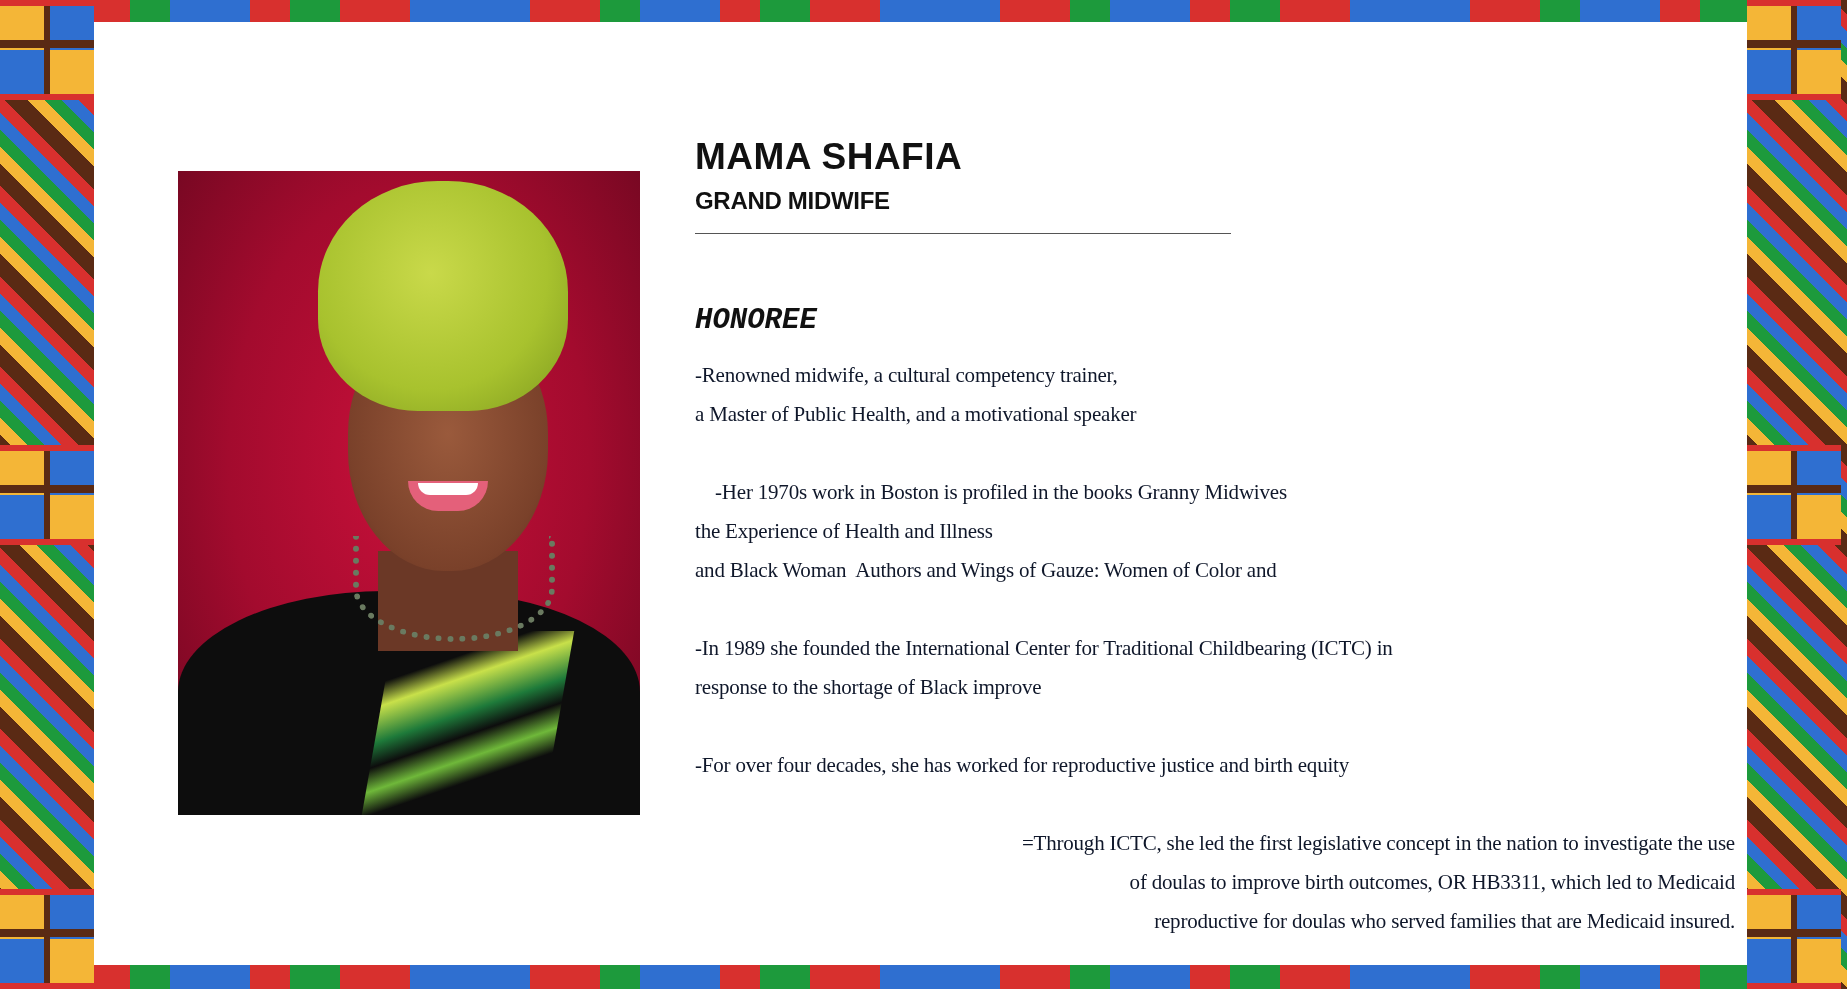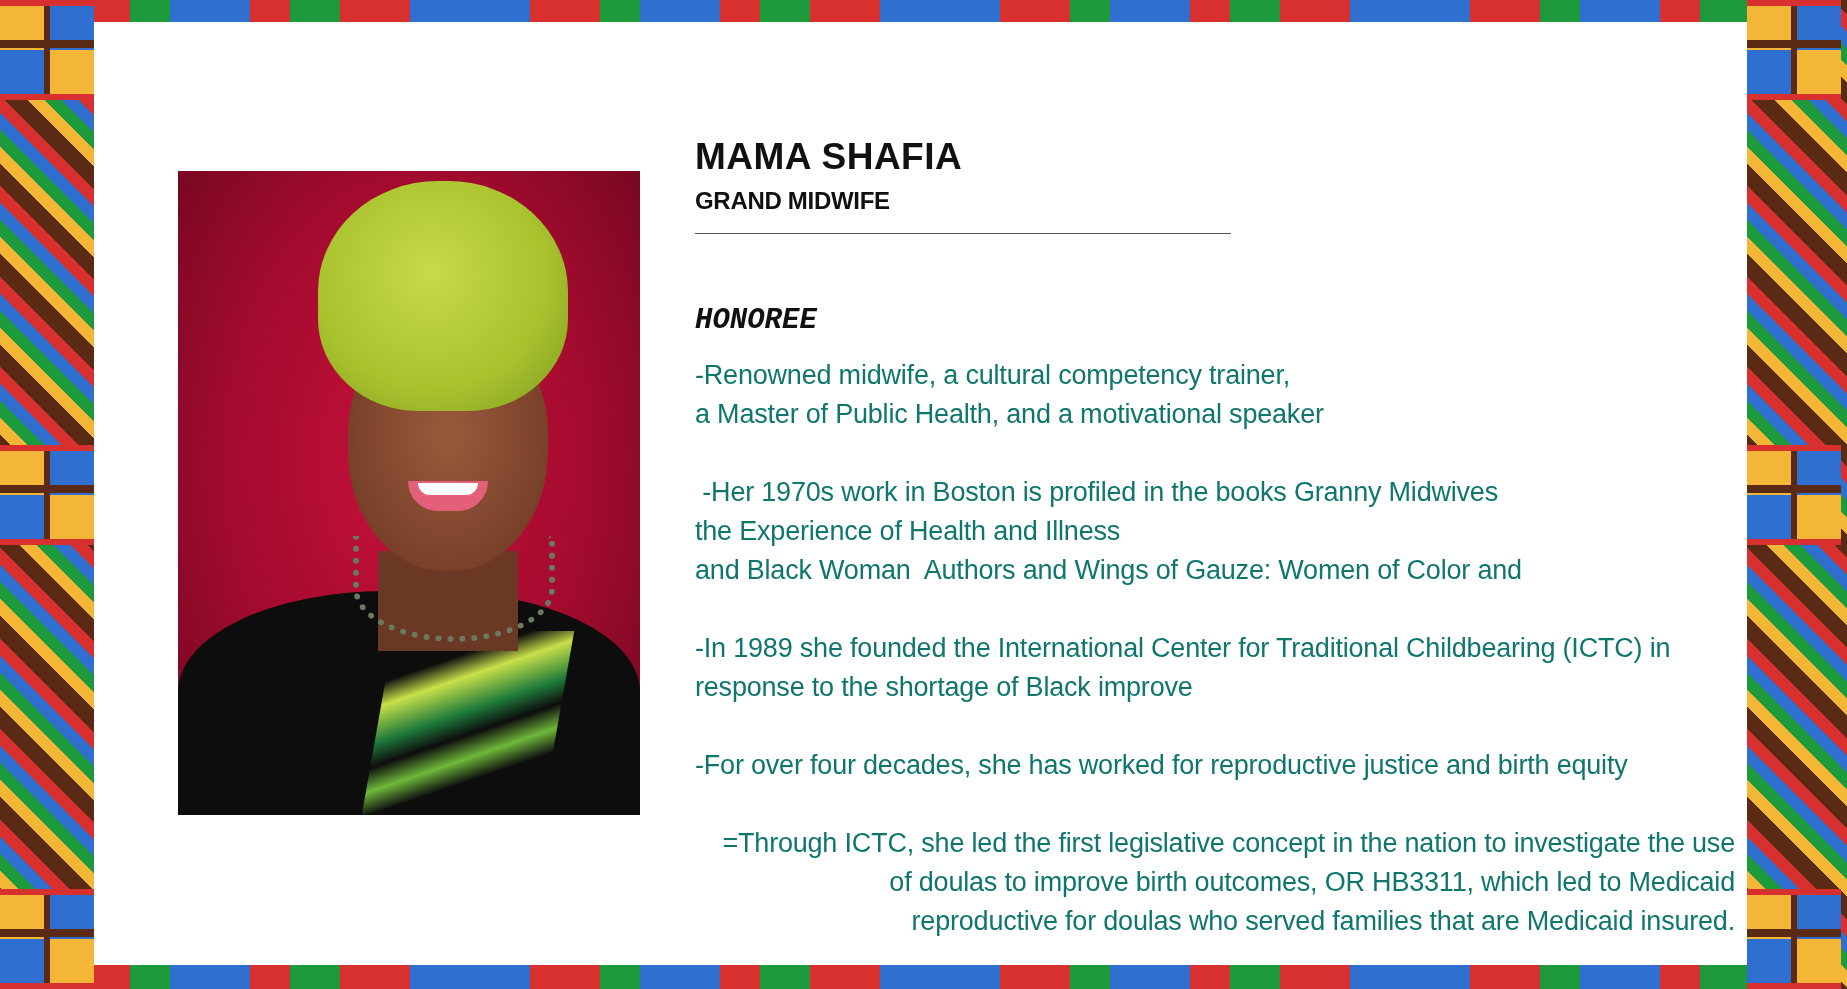--- a/index.html
+++ b/index.html
@@ -42,21 +42,21 @@
   .blouse { position:absolute; left:200px; top:460px; width:180px; height:184px;
     background: linear-gradient(160deg, #0d0d0d 0 20%, #c8e04a 30%, #1e7a3a 45%, #0d0d0d 55%, #6fb83a 65%, #0d0d0d 75%); transform:skewX(-10deg); }
   .necklace { position:absolute; left:175px; top:365px; width:190px; height:100px; border-radius:0 0 50% 50%;
     border:6px dotted #6a7a60; border-top:none; }
 
   .text-col { position:absolute; left:695px; top:135px; width:1040px; color:#111; }
   .name { font-family:"Liberation Sans", sans-serif; font-weight:bold; font-size:37px; letter-spacing:0.5px; margin:0; line-height:44px; }
   .title { font-family:"Liberation Sans", sans-serif; font-weight:bold; font-size:24px; margin:8px 0 0 0; line-height:28px; letter-spacing:-0.3px; }
   .rule { width:536px; height:0; border-top:1.5px solid #555; margin-top:18px; }
   .honoree { font-family:Liberation Mono, monospace; font-style:italic; font-weight:bold; font-size:29px; margin-top:72px; line-height:30px; }
-  .bio { font-family:Liberation Sans, sans-serif; font-size:27px; line-height:39px; margin-top:20px; color:#0f766e; letter-spacing:-0.2px; }
+  .bio { font-family:Liberation Serif, serif; font-size:21px; line-height:39px; margin-top:20px; color:#0f172a; letter-spacing:-0.2px; }
   .bio p { margin:0 0 39px 0; }
   .bio p:last-child { margin-bottom:0;text-align:right; }
   .bio span { display:block; white-space:nowrap; }
 </style>
 </head>
 <body>
 
 <div class="border-top"></div>
 <div class="border-bottom"></div>
 <div class="border-left">
@@ -87,21 +87,21 @@
   <h1 class="name">MAMA SHAFIA</h1>
   <h2 class="title">GRAND MIDWIFE</h2>
   <div class="rule"></div>
   <div class="honoree">HONOREE</div>
   <div class="bio">
     <p>
       <span>-Renowned midwife, a cultural competency trainer,</span>
       <span>a Master of Public Health, and a motivational speaker</span>
     </p>
     <p>
-      <span style="white-space:pre;"> -Her 1970s work in Boston is profiled in the books Granny Midwives</span>
+      <span style="white-space:pre;margin-left:15px;"> -Her 1970s work in Boston is profiled in the books Granny Midwives</span>
       <span>the Experience of Health and Illness</span>
       <span style="white-space:pre;">and Black Woman  Authors and Wings of Gauze: Women of Color and</span>
     </p>
     <p>
       <span>-In 1989 she founded the International Center for Traditional Childbearing (ICTC) in</span>
       <span>response to the shortage of Black improve</span>
     </p>
     <p>
       <span>-For over four decades, she has worked for reproductive justice and birth equity</span>
     </p>

